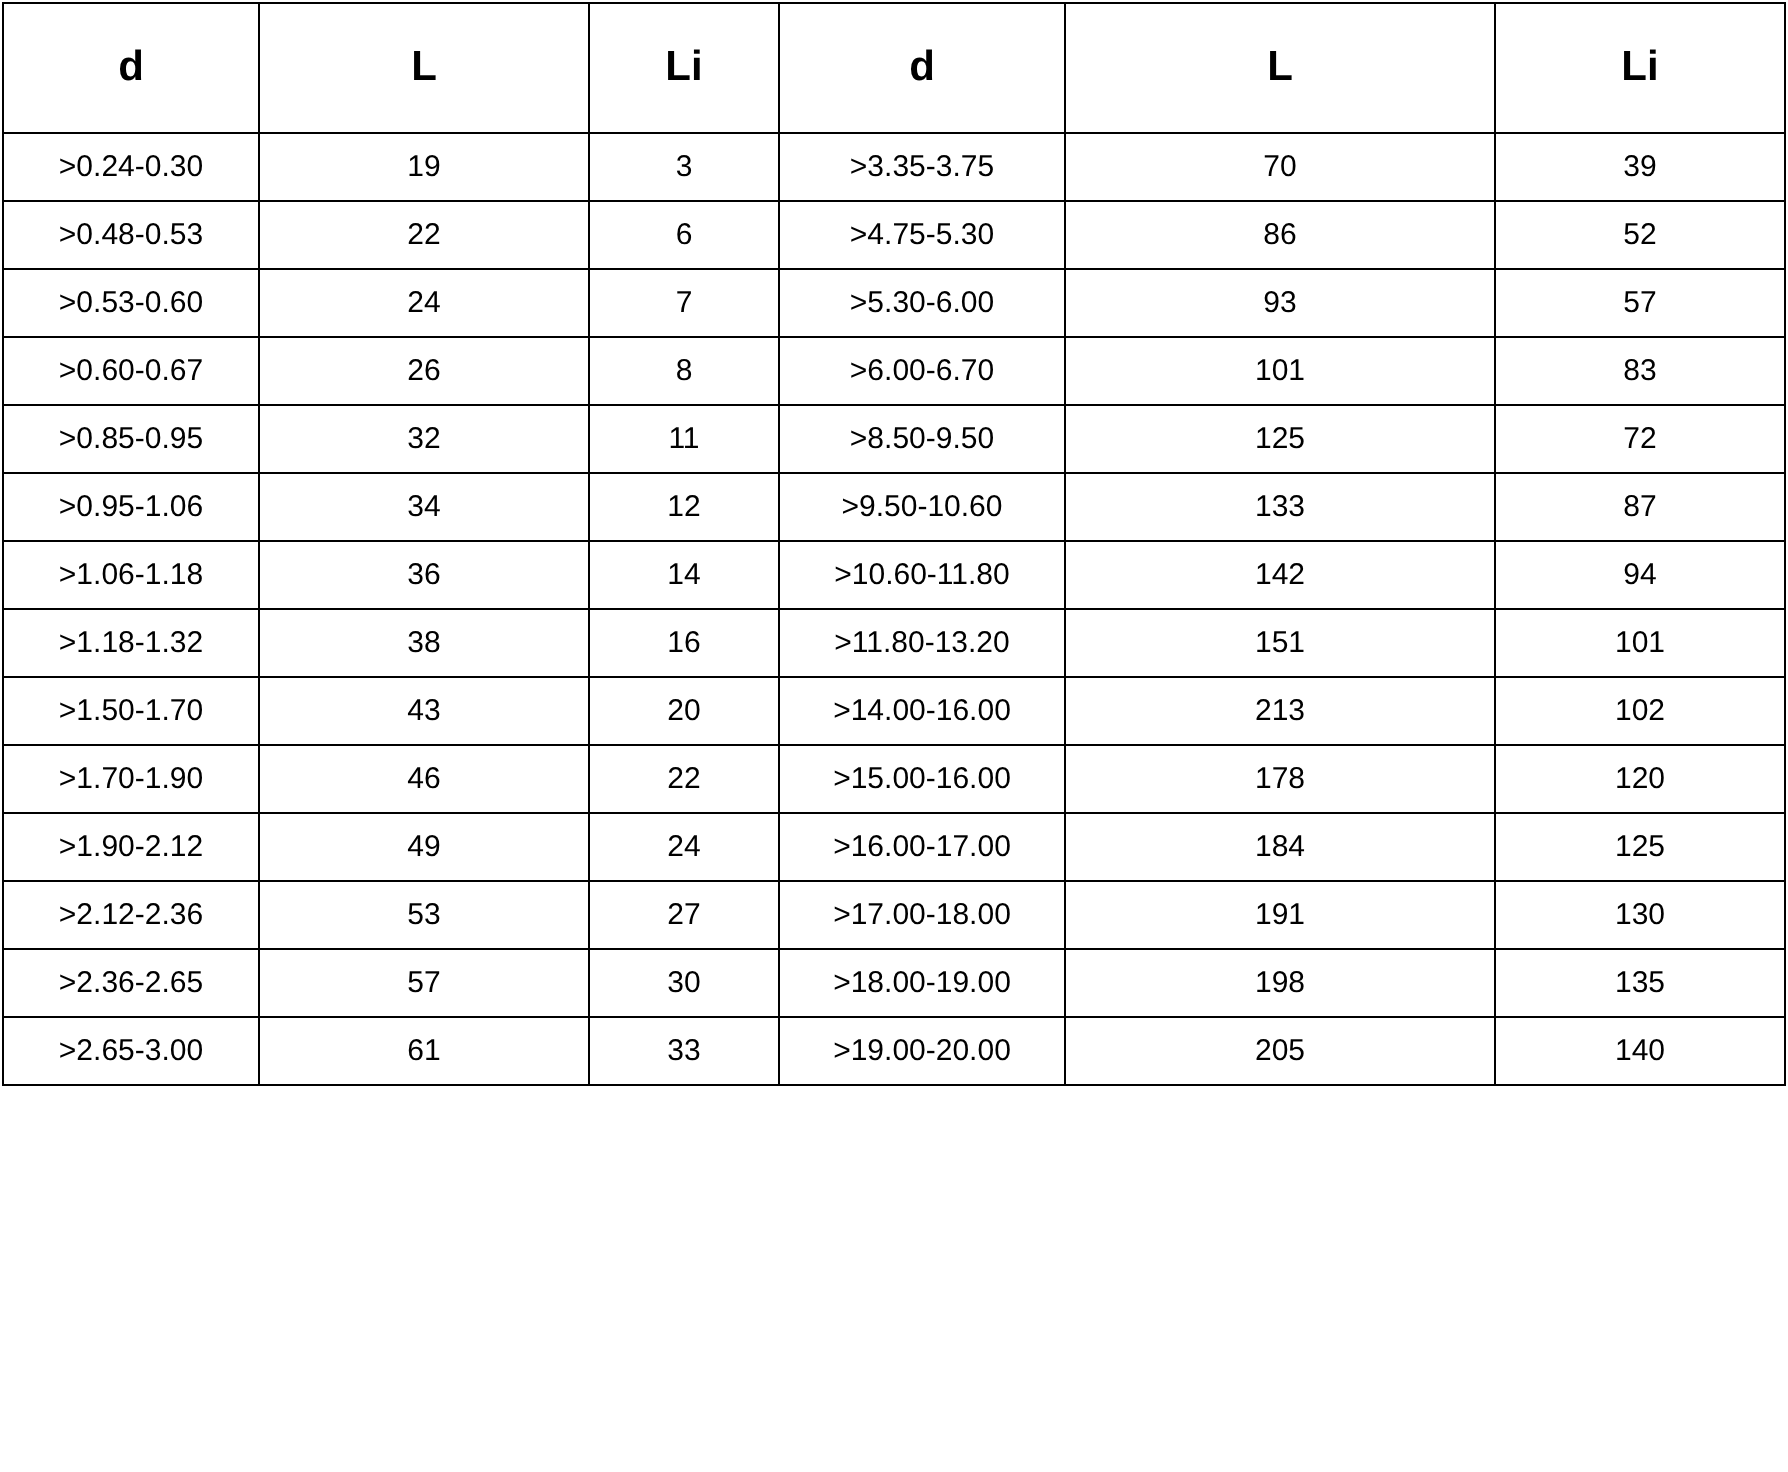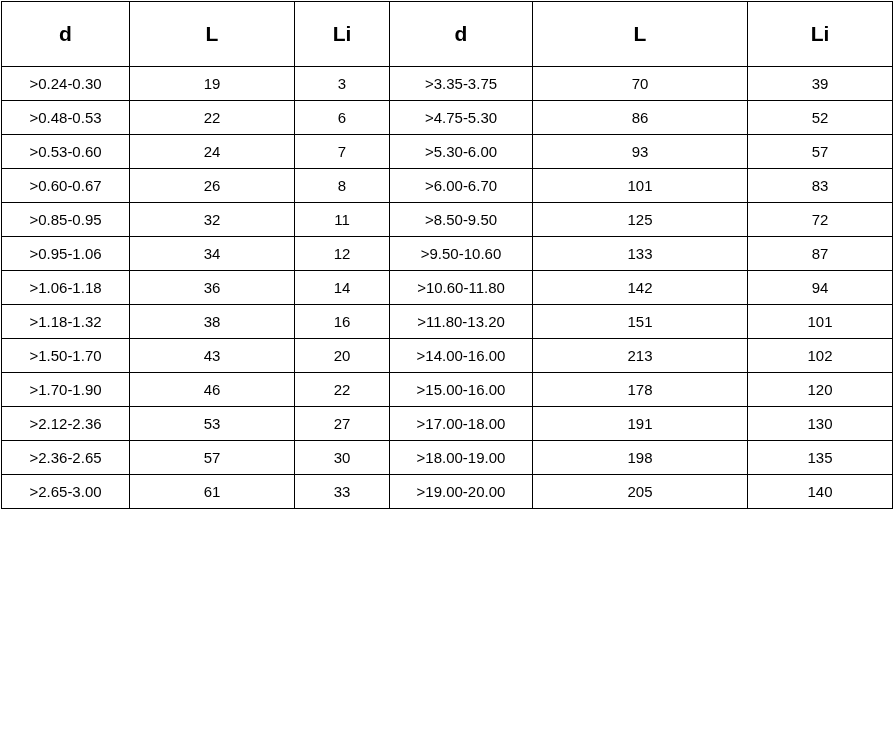--- a/index.html
+++ b/index.html
@@ -153,20 +153,28 @@
         </tr>
         <tr>
           <td class="rangecell">&gt;1.70-1.90</td>
           <td>46</td>
           <td>22</td>
           <td class="rangecell">&gt;15.00-16.00</td>
           <td>178</td>
           <td>120</td>
         </tr>
         <tr>
+          <td class="rangecell">&gt;1.90-2.12</td>
+          <td>49</td>
+          <td>24</td>
+          <td class="rangecell">&gt;16.00-17.00</td>
+          <td>184</td>
+          <td>125</td>
+        </tr>
+        <tr>
           <td class="rangecell">&gt;2.12-2.36</td>
           <td>53</td>
           <td>27</td>
           <td class="rangecell">&gt;17.00-18.00</td>
           <td>191</td>
           <td>130</td>
         </tr>
         <tr>
           <td class="rangecell">&gt;2.36-2.65</td>
           <td>57</td>

